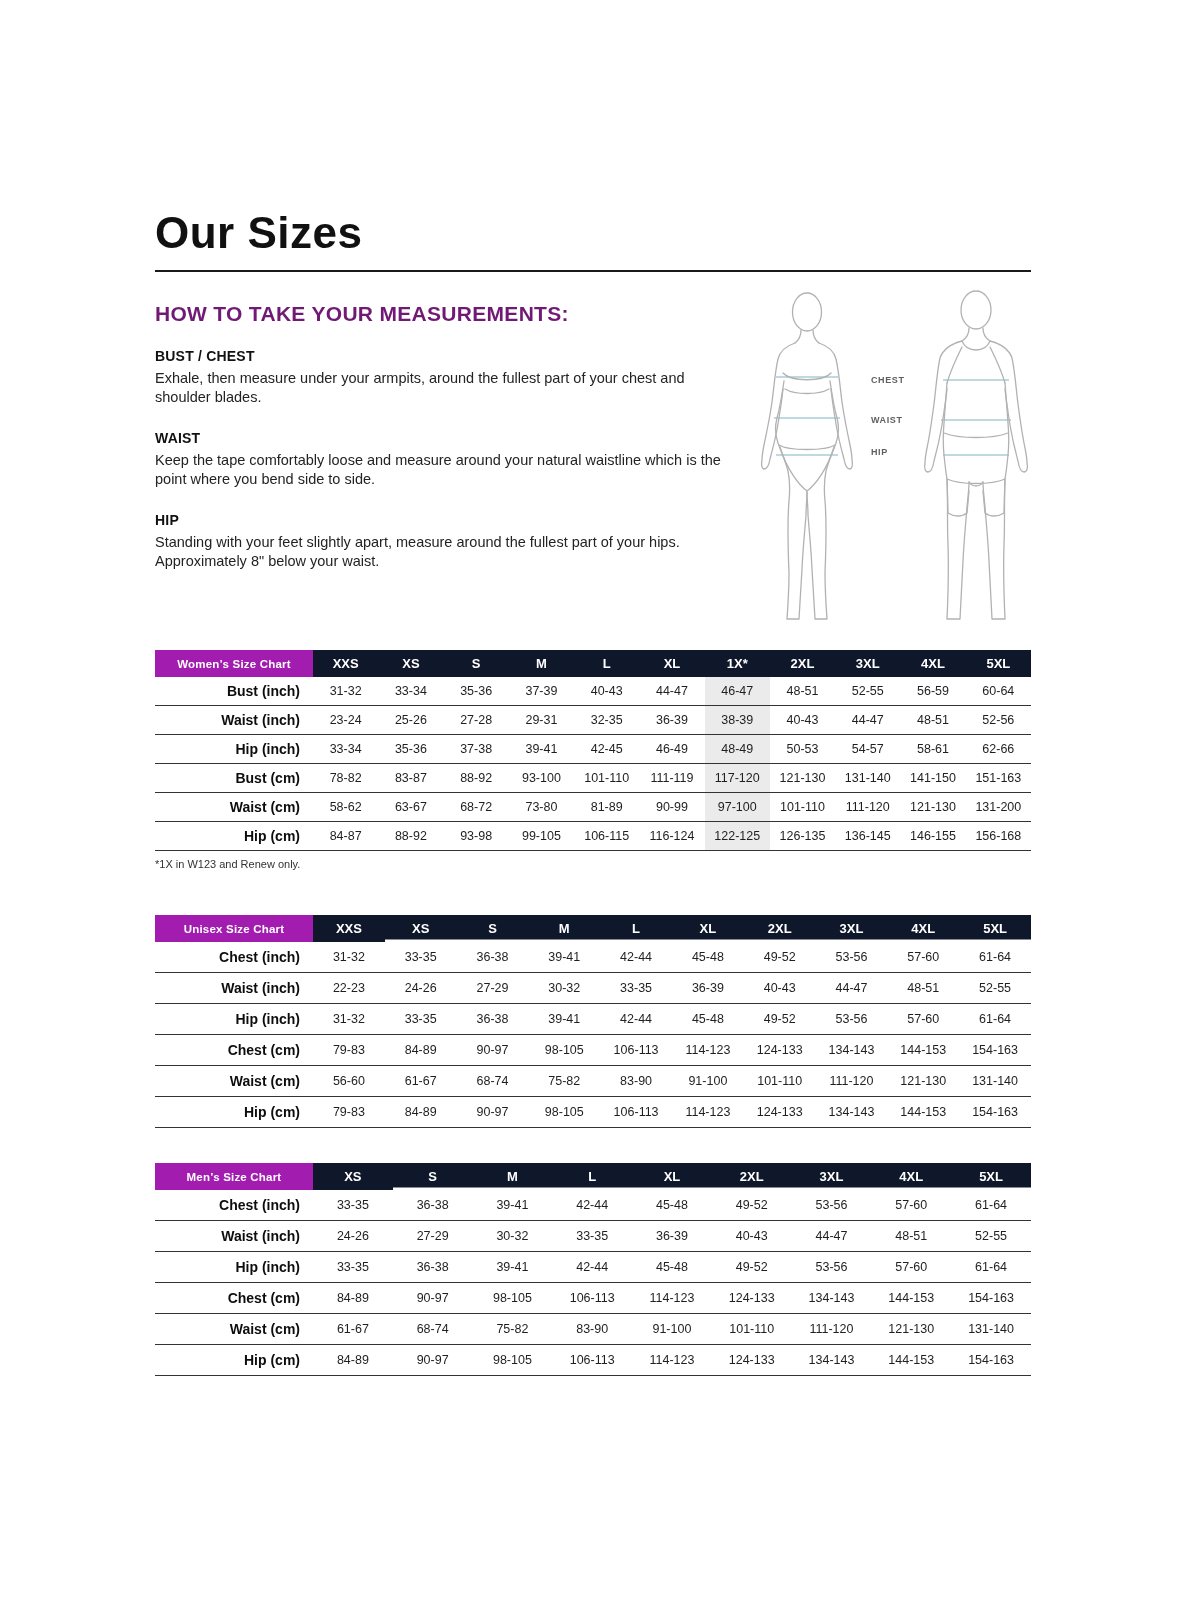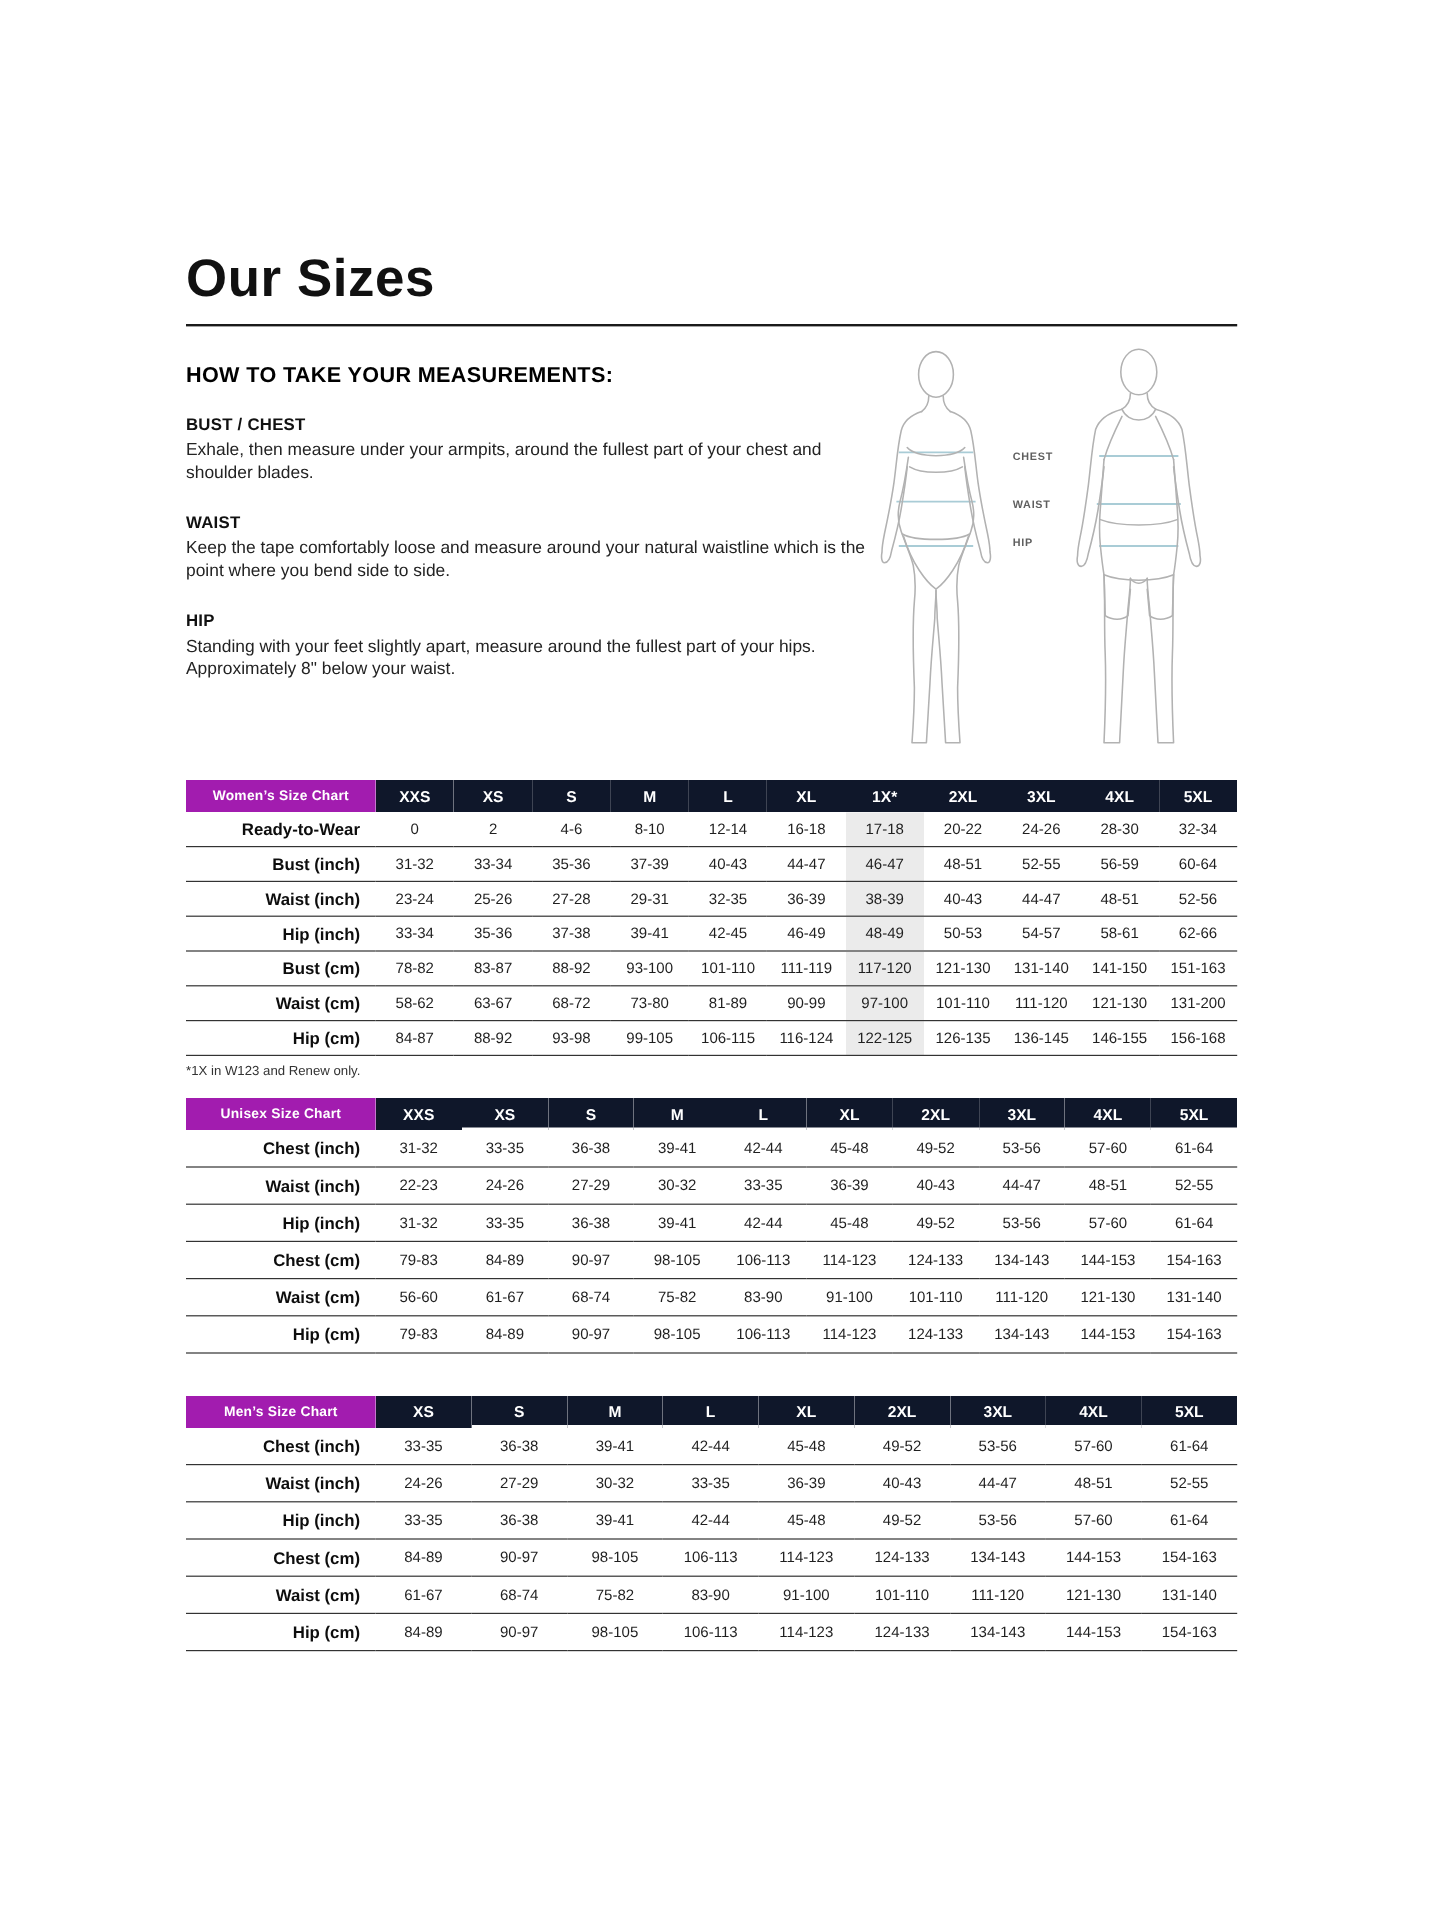--- a/index.html
+++ b/index.html
@@ -3,27 +3,27 @@
 <meta charset="utf-8">
 <style>
   html,body{margin:0;padding:0;background:#fff;}
   body{font-family:"Liberation Sans","DejaVu Sans",sans-serif;color:#1a1a1a;}
   .page{position:relative;width:1200px;height:1600px;background:#fff;overflow:hidden;}
 
   .title{position:absolute;left:155px;top:208px;margin:0;font-size:44px;font-weight:800;letter-spacing:.5px;color:#111;}
   .title-rule{position:absolute;left:155px;top:270px;width:876px;height:2px;background:#1a1a1a;}
 
   .howto{position:absolute;left:155px;top:302px;width:568px;}
-  .howto-heading{font-size:18px;font-weight:bold;letter-spacing:.3px;color:#000000;}
+  .howto-heading{font-size:21px;font-weight:bold;letter-spacing:.3px;color:#701a75;}
   .m-section{margin-top:22px;}
   .m-section:first-of-type{margin-top:31px;}
   .m-heading{font-size:14px;font-weight:bold;color:#111;margin:0 0 5px 0;letter-spacing:.2px;}
   .m-body{font-size:14.5px;line-height:1.34;color:#232323;margin:0;}
 
-  .figures{position:absolute;left:722px;top:285px;width:295px;height:352px;}
+  .figures{position:absolute;left:749px;top:285px;width:295px;height:352px;}
   .fig-woman{position:absolute;left:0;top:0;}
   .fig-man{position:absolute;left:162px;top:0;}
   .fig-label{position:absolute;left:122px;font-size:9px;color:#5f5f5f;letter-spacing:.6px;font-weight:bold;}
   .fig-label.chest{top:90px;}
   .fig-label.waist{top:130px;}
   .fig-label.hip{top:162px;}
   .silhouette{stroke:#b2b2b2;stroke-width:1.3;fill:none;stroke-linecap:round;stroke-linejoin:round;}
   .measure{stroke:#a9ccd6;stroke-width:1.6;fill:none;}
 
   .table-block{position:absolute;left:155px;width:876px;}
@@ -142,34 +142,20 @@
             <th>XL</th>
             <th>1X*</th>
             <th>2XL</th>
             <th>3XL</th>
             <th>4XL</th>
             <th>5XL</th>
           </tr>
         </thead>
         <tbody>
           <tr>
-            <th class="row-label">Ready-to-Wear</th>
-            <td>0</td>
-            <td>2</td>
-            <td>4-6</td>
-            <td>8-10</td>
-            <td>12-14</td>
-            <td>16-18</td>
-            <td class="hl">17-18</td>
-            <td>20-22</td>
-            <td>24-26</td>
-            <td>28-30</td>
-            <td>32-34</td>
-          </tr>
-          <tr>
             <th class="row-label">Bust (inch)</th>
             <td>31-32</td>
             <td>33-34</td>
             <td>35-36</td>
             <td>37-39</td>
             <td>40-43</td>
             <td>44-47</td>
             <td class="hl">46-47</td>
             <td>48-51</td>
             <td>52-55</td>

